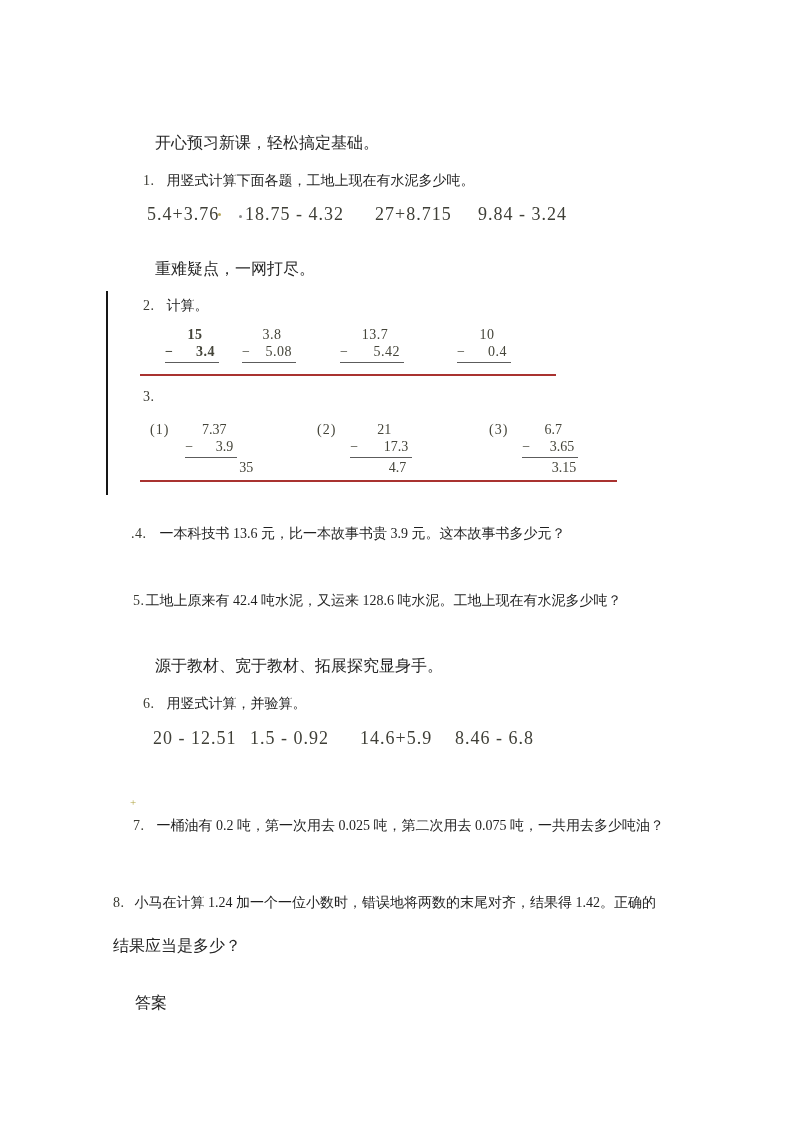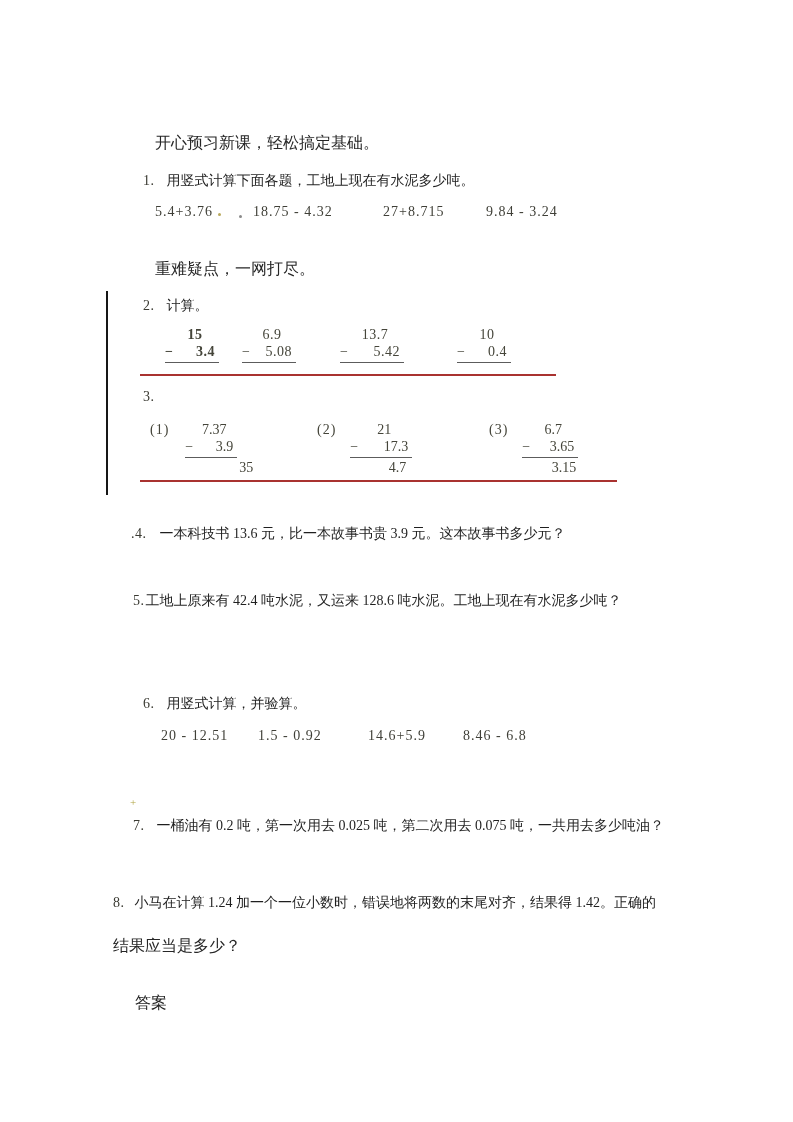--- a/index.html
+++ b/index.html
@@ -15,21 +15,21 @@
   .title{
     position:absolute;left:0;top:88px;width:793px;
     text-align:center;font-size:15.5px;font-weight:700;margin:0;
     letter-spacing:1px;
   }
   .line{font-size:16px;line-height:18px;white-space:nowrap;}
   .qline{display:flex;align-items:baseline;font-size:14px;white-space:nowrap;}
   .qnum{color:#3a3a32;letter-spacing:0.5px;}
   .qtext{color:#1f1f1f;}
   .expr{
-    font-size:14px;color:#3f3f37;letter-spacing:1px;white-space:nowrap;margin-left:8px;
+    font-size:18px;color:#3f3f37;letter-spacing:1px;white-space:nowrap;
   }
   
   .vc{position:absolute;font-size:14px;color:#45453a;letter-spacing:0.5px;}
   .vc-top{text-align:center;line-height:17px;padding-left:6px;}
   .vc-bot{
     display:flex;justify-content:space-between;align-items:baseline;
     line-height:17px;border-bottom:1.6px solid #5c5c5c;
     padding:0 4px 2px 0;
   }
   .vc-res{text-align:right;line-height:17px;padding:1px 0 0 0;}
@@ -71,21 +71,21 @@
   <div class="vbar" style="left:106px;top:291px;height:204px;"></div>
 
   <div class="vc" style="left:165px;top:326px;width:54px;font-weight:bold;">
     <div class="vc-top">15</div>
     <div class="vc-bot">
       <span>−</span>
       <span>3.4</span>
     </div>
   </div>
   <div class="vc" style="left:242px;top:326px;width:54px;">
-    <div class="vc-top">6.9</div>
+    <div class="vc-top">3.8</div>
     <div class="vc-bot">
       <span>−</span>
       <span>5.08</span>
     </div>
   </div>
   <div class="vc" style="left:340px;top:326px;width:64px;">
     <div class="vc-top">13.7</div>
     <div class="vc-bot">
       <span>−</span>
       <span>5.42</span>
@@ -144,20 +144,21 @@
   <div class="qline abs" style="left:131px;top:525px;column-gap:13px;">
     <span class="qnum">.4.</span>
     <span class="qtext">一本科技书 13.6 元，比一本故事书贵 3.9 元。这本故事书多少元？</span>
   </div>
 
   <div class="qline abs" style="left:133px;top:592px;column-gap:1px;">
     <span class="qnum">5.</span>
     <span class="qtext">工地上原来有 42.4 吨水泥，又运来 128.6 吨水泥。工地上现在有水泥多少吨？</span>
   </div>
 
+  <div class="line abs" style="left:155px;top:657px;">源于教材、宽于教材、拓展探究显身手。</div>
 
   <div class="qline abs" style="left:143px;top:695px;column-gap:12px;">
     <span class="qnum">6.</span>
     <span class="qtext">用竖式计算，并验算。</span>
   </div>
 
   <span class="expr abs" style="left:153px;top:728px;">20 - 12.51</span>
   <span class="expr abs" style="left:250px;top:728px;">1.5 - 0.92</span>
   <span class="expr abs" style="left:360px;top:728px;">14.6+5.9</span>
   <span class="expr abs" style="left:455px;top:728px;">8.46 - 6.8</span>

